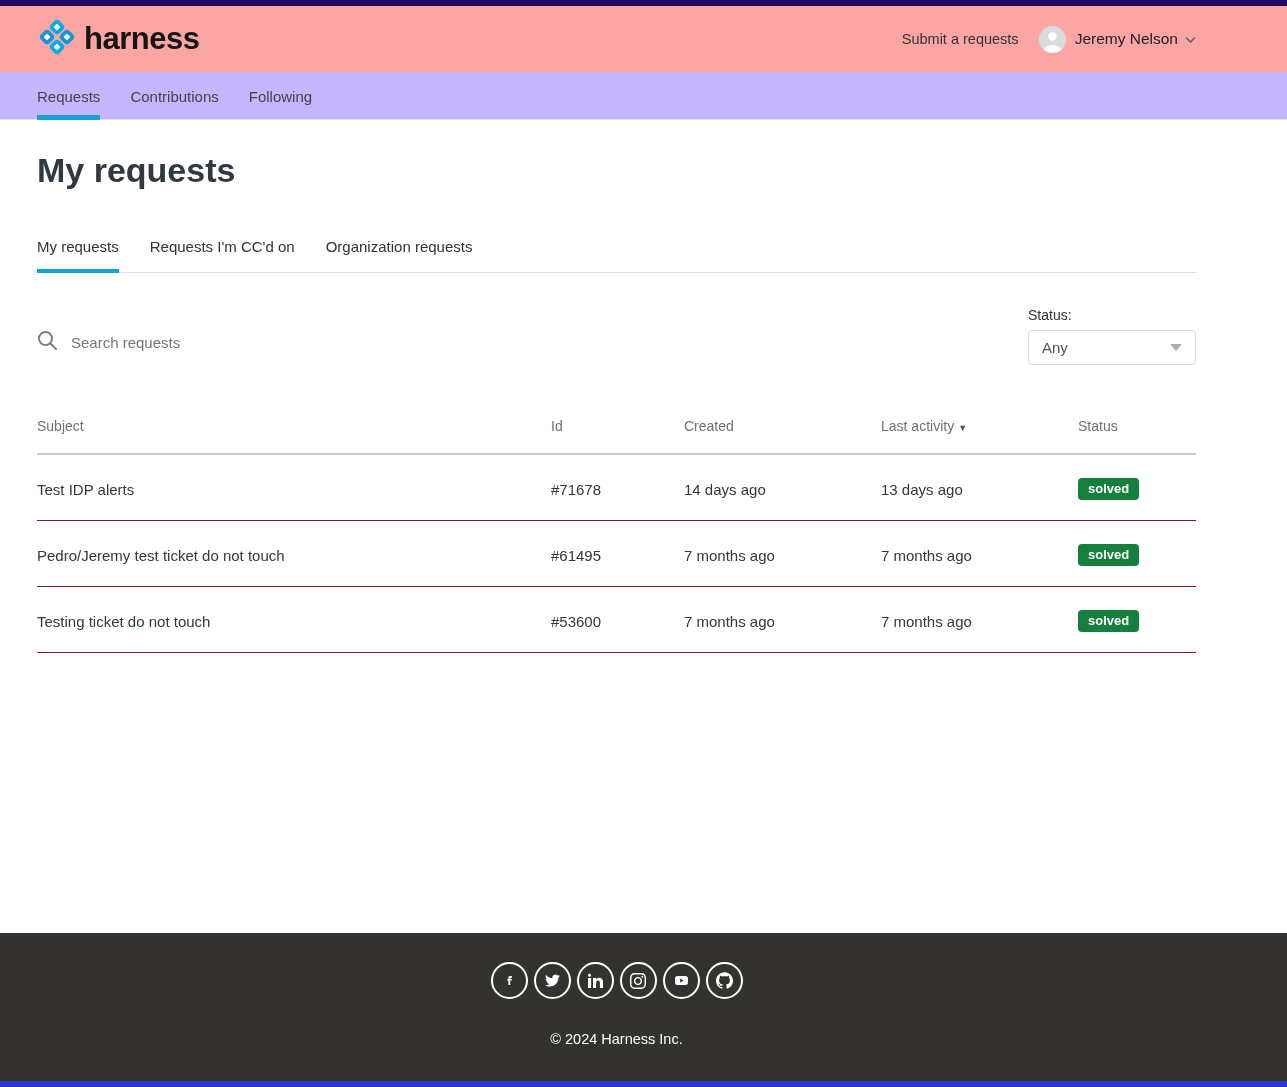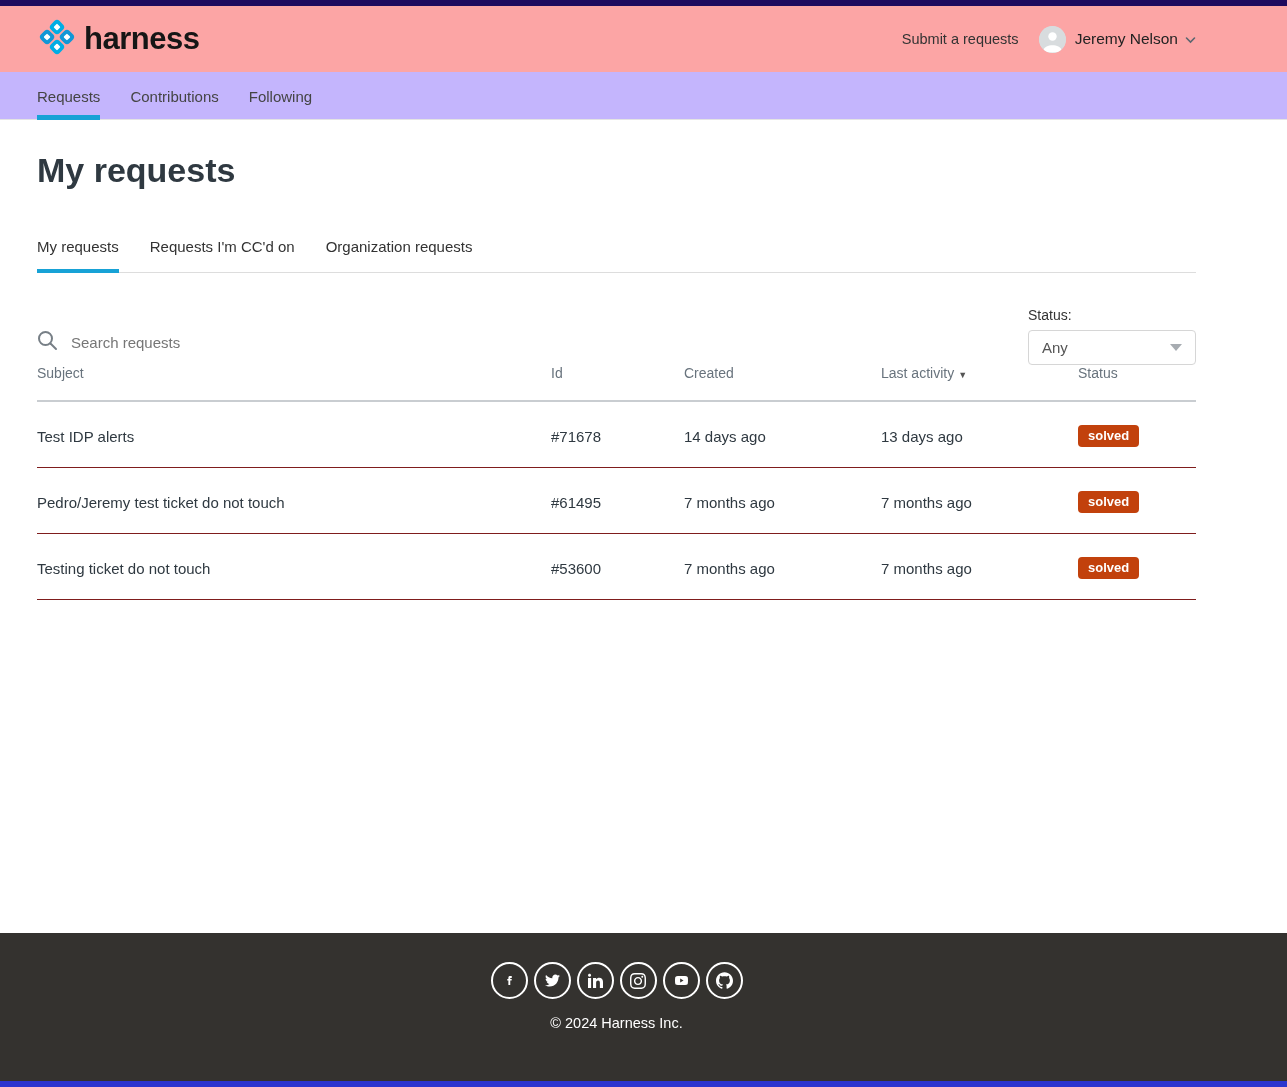--- a/index.html
+++ b/index.html
@@ -45,37 +45,37 @@
   .searchbox { display: flex; align-items: center; margin-bottom: 10px; }
   .searchbox svg { margin-right: 13px; }
   .search-input { border: none; outline: none; background: transparent; font-size: 15px; width: 520px; color: #2f3941; font-family: "Liberation Sans", sans-serif; }
   .search-input::placeholder { color: #767676; }
   .status-filter { display: flex; flex-direction: column; }
   .status-label { font-size: 14px; color: #333; margin-bottom: 7px; }
   .status-select { width: 168px; height: 35px; border: 1px solid #d6d6d6; border-radius: 4px; background: #fff; display: flex; align-items: center; justify-content: space-between; padding: 0 13px; cursor: pointer; }
   .status-value { font-size: 15px; color: #555; }
   .select-caret { width: 0; height: 0; border-left: 6px solid transparent; border-right: 6px solid transparent; border-top: 7px solid #a7acb1; }
 
-  table.requests { width: 100%; border-collapse: collapse; }
+  table.requests { width: 100%; border-collapse: collapse; margin-top: 53px; }
   table.requests th { text-align: left; font-weight: 400; font-size: 14px; color: #68737d; padding: 0 0 19px 0; border-bottom: 2px solid #c9cdd1; }
   table.requests th.sortable { cursor: pointer; }
   .sort-arrow { font-size: 9px; color: #555; margin-left: 4px; }
   table.requests td { font-size: 15px; color: #2f3941; padding: 23px 0 20px 0; border-bottom: 1px solid #7f1d1d; }
   .col-subject { width: 514px; }
   .col-id { width: 133px; }
   .col-created { width: 197px; }
   .col-activity { width: 197px; }
   td.subject-cell { cursor: pointer; }
-  .badge { display: inline-block; background: #c2410c; color: #fff; font-size: 13px; font-weight: 700; padding: 4px 10px 5px 10px; border-radius: 4px; line-height: 1; }
+  .badge { display: inline-block; background: #15803d; color: #fff; font-size: 13px; font-weight: 700; padding: 4px 10px 5px 10px; border-radius: 4px; line-height: 1; }
 
   
   footer { background: #34322f; height: 148px; padding-top: 29px; }
   .social-row { display: flex; justify-content: center; }
   .social-circle { width: 37px; height: 37px; border: 2px solid #fff; border-radius: 50%; display: flex; align-items: center; justify-content: center; margin: 0 3px; cursor: pointer; }
-  .copyright { text-align: center; color: #ffffff; font-size: 14.5px; margin-top: 16px; }
+  .copyright { text-align: center; color: #ffffff; font-size: 14.5px; margin-top: 32px; }
 </style>
 </head>
 <body>
 
 <div class="topbar"></div>
 
 <header>
   <div class="wrap header-inner">
     <a class="logo">
       <span>

